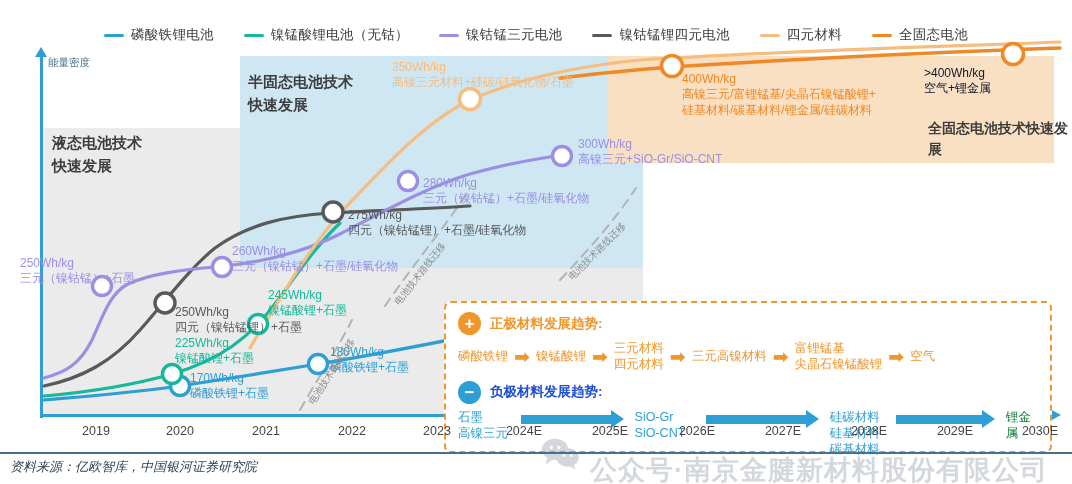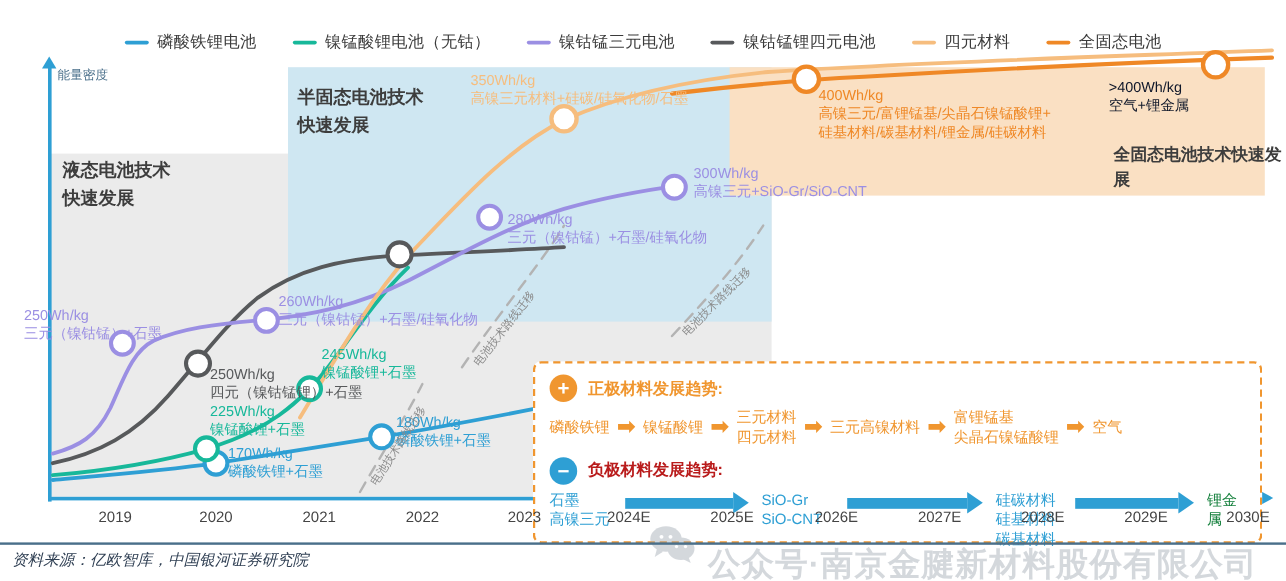--- a/index.html
+++ b/index.html
@@ -171,20 +171,22 @@
     <div class="pt-label" style="left:175px; top:288px; color:#17b89a;">225Wh/kg
 镍锰酸锂+石墨</div>
     <div class="pt-label" style="left:190px; top:323px; color:#2e9fd4;">170Wh/kg
 磷酸铁锂+石墨</div>
     <div class="pt-label" style="left:232px; top:196px; color:#9b8fe3;">260Wh/kg
 三元（镍钴锰）+石墨/硅氧化物</div>
     <div class="pt-label" style="left:268px; top:240px; color:#17b89a;">245Wh/kg
 镍锰酸锂+石墨</div>
     <div class="pt-label" style="left:330px; top:297px; color:#2e9fd4;">180Wh/kg
 磷酸铁锂+石墨</div>
+    <div class="pt-label" style="left:348px; top:160px; color:#57595b;">275Wh/kg
+四元（镍钴锰锂）+石墨/硅氧化物</div>
     <div class="pt-label" style="left:423px; top:128px; color:#9b8fe3;">280Wh/kg
 三元（镍钴锰）+石墨/硅氧化物</div>
     <div class="pt-label" style="left:578px; top:89px; color:#9b8fe3;">300Wh/kg
 高镍三元+SiO-Gr/SiO-CNT</div>
     <div class="pt-label" style="left:392px; top:12px; color:#f6bd7e;">350Wh/kg
 高镍三元材料+硅碳/硅氧化物/石墨</div>
     <div class="pt-label" style="left:682px; top:24px; color:#ef8826;">400Wh/kg
 高镍三元/富锂锰基/尖晶石镍锰酸锂+
 硅基材料/碳基材料/锂金属/硅碳材料</div>
     <div class="pt-label" style="left:924px; top:18px; color:#0f172a; text-align:left;">&gt;400Wh/kg
@@ -211,21 +213,21 @@
           <span class="mat-item" style="color:#f0962f;">三元高镍材料</span>
           <span class="arr-o">➡</span>
           <span class="mat-item" style="color:#f0962f;">富锂锰基
 尖晶石镍锰酸锂</span>
           <span class="arr-o">➡</span>
           <span class="mat-item" style="color:#f0962f;">空气</span>
         </div>
 
         <div class="mat-row-head" style="margin-top:8px;">
           <span class="badge minus">−</span>
-          <span class="mat-head-txt" style="color:#b91c1c;">负极材料发展趋势:</span>
+          <span class="mat-head-txt" style="color:#1d4ed8;">负极材料发展趋势:</span>
         </div>
         <div class="mat-chain" style="align-items:flex-start;">
           <span class="mat-item" style="color:#2e9fd4; width:66px;">石墨
 高镍三元</span>
           <span class="arr-b" style="margin-top:5px;">
             <span class="shaft" style="width:90px;"></span>
               <span class="head"></span>
           </span>
           <span class="mat-item" style="color:#2e9fd4; width:76px; margin-left:5px;">SiO-Gr
 SiO-CNT</span>

